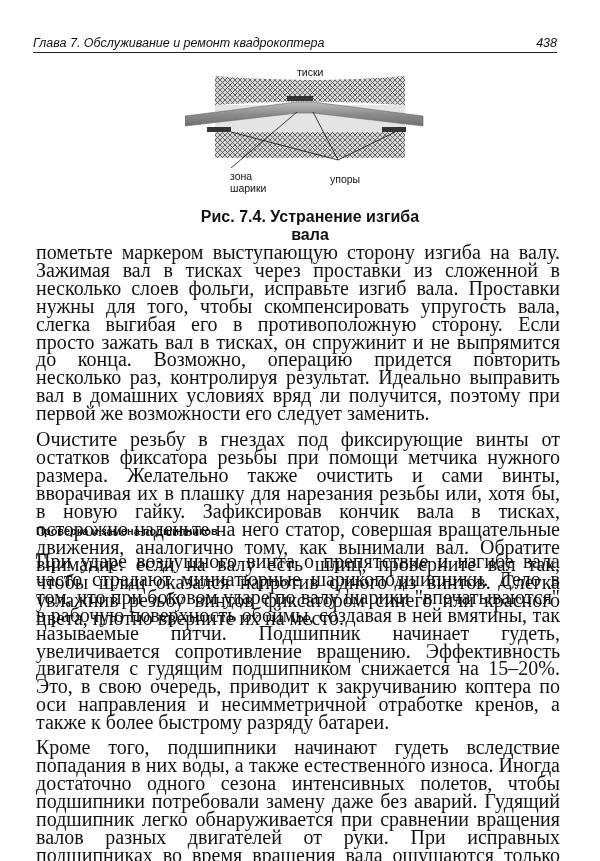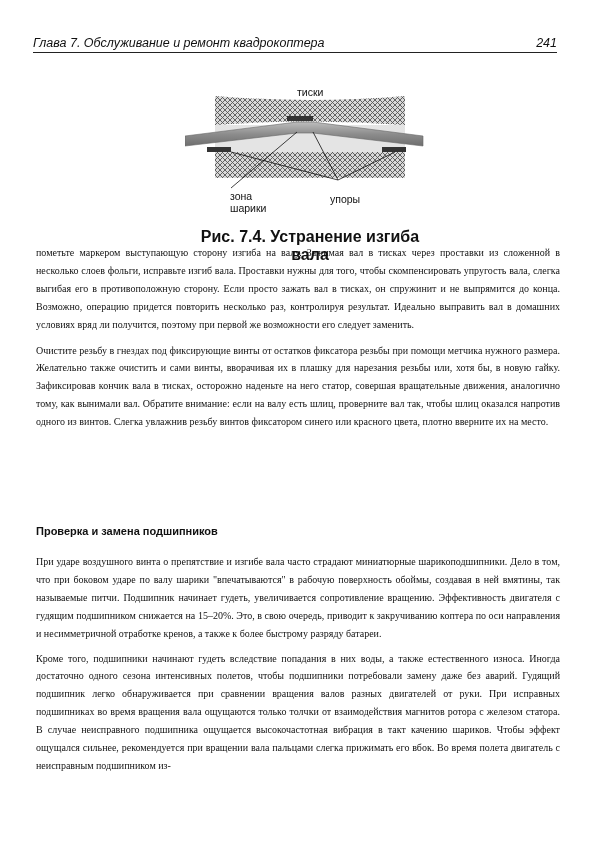--- a/index.html
+++ b/index.html
@@ -3,43 +3,43 @@
 <meta charset="utf-8">
 <style>
   html, body { margin: 0; padding: 0; background: #ffffff; }
   body { width: 600px; height: 861px; position: relative; overflow: hidden; color: #111; }
   .header {
     position: absolute; left: 33px; top: 36px; width: 524px;
     border-bottom: 1.5px solid #222; padding-bottom: 2px;
     font-family: "Liberation Sans", sans-serif; font-style: italic; font-size: 12.5px;
     display: flex; justify-content: space-between;
   }
-  .figure { position: absolute; left: 185px; top: 80px; width: 250px; height: 175px; }
+  .figure { position: absolute; left: 185px; top: 60px; width: 250px; height: 175px; }
   .fig-caption {
     position: absolute; left: 0; right: 0; top: 148px; text-align: center;
     font-family: Liberation Sans, sans-serif; font-weight: bold; font-size: 16px;
   }
   .fig-label { position: absolute; font-family: "Liberation Sans", sans-serif; font-size: 10.5px; line-height: 12px; }
   .text {
     position: absolute; left: 36px; width: 524px;
-    font-family: "Liberation Serif", serif; font-size: 10px; line-height: 17.9px;
+    font-family: "Liberation Serif", serif; font-size: 20px; line-height: 17.9px;
     text-align: justify; text-align-last: left; hyphens: none;
   }
   .text p { margin: 0; }
   .heading {
     position: absolute; left: 36px; top: 525px;
     font-family: "Liberation Sans", sans-serif; font-weight: bold; font-size: 11px;
   }
 </style>
 </head>
 <body>
 
 <div class="header">
   <span>Глава 7. Обслуживание и ремонт квадрокоптера</span>
-  <span>241</span>
+  <span>438</span>
 </div>
 
 <div class="figure">
   <svg width="250" height="140" viewBox="0 0 250 140">
     <defs>
       <pattern id="hatch" width="5" height="5" patternUnits="userSpaceOnUse">
         <rect width="5" height="5" fill="#d8d8d8"></rect>
         <path d="M0,0 L5,5 M5,0 L0,5" stroke="#555" stroke-width="0.9"></path>
       </pattern>
       <linearGradient id="shaftg" x1="0" y1="0" x2="0" y2="1">

